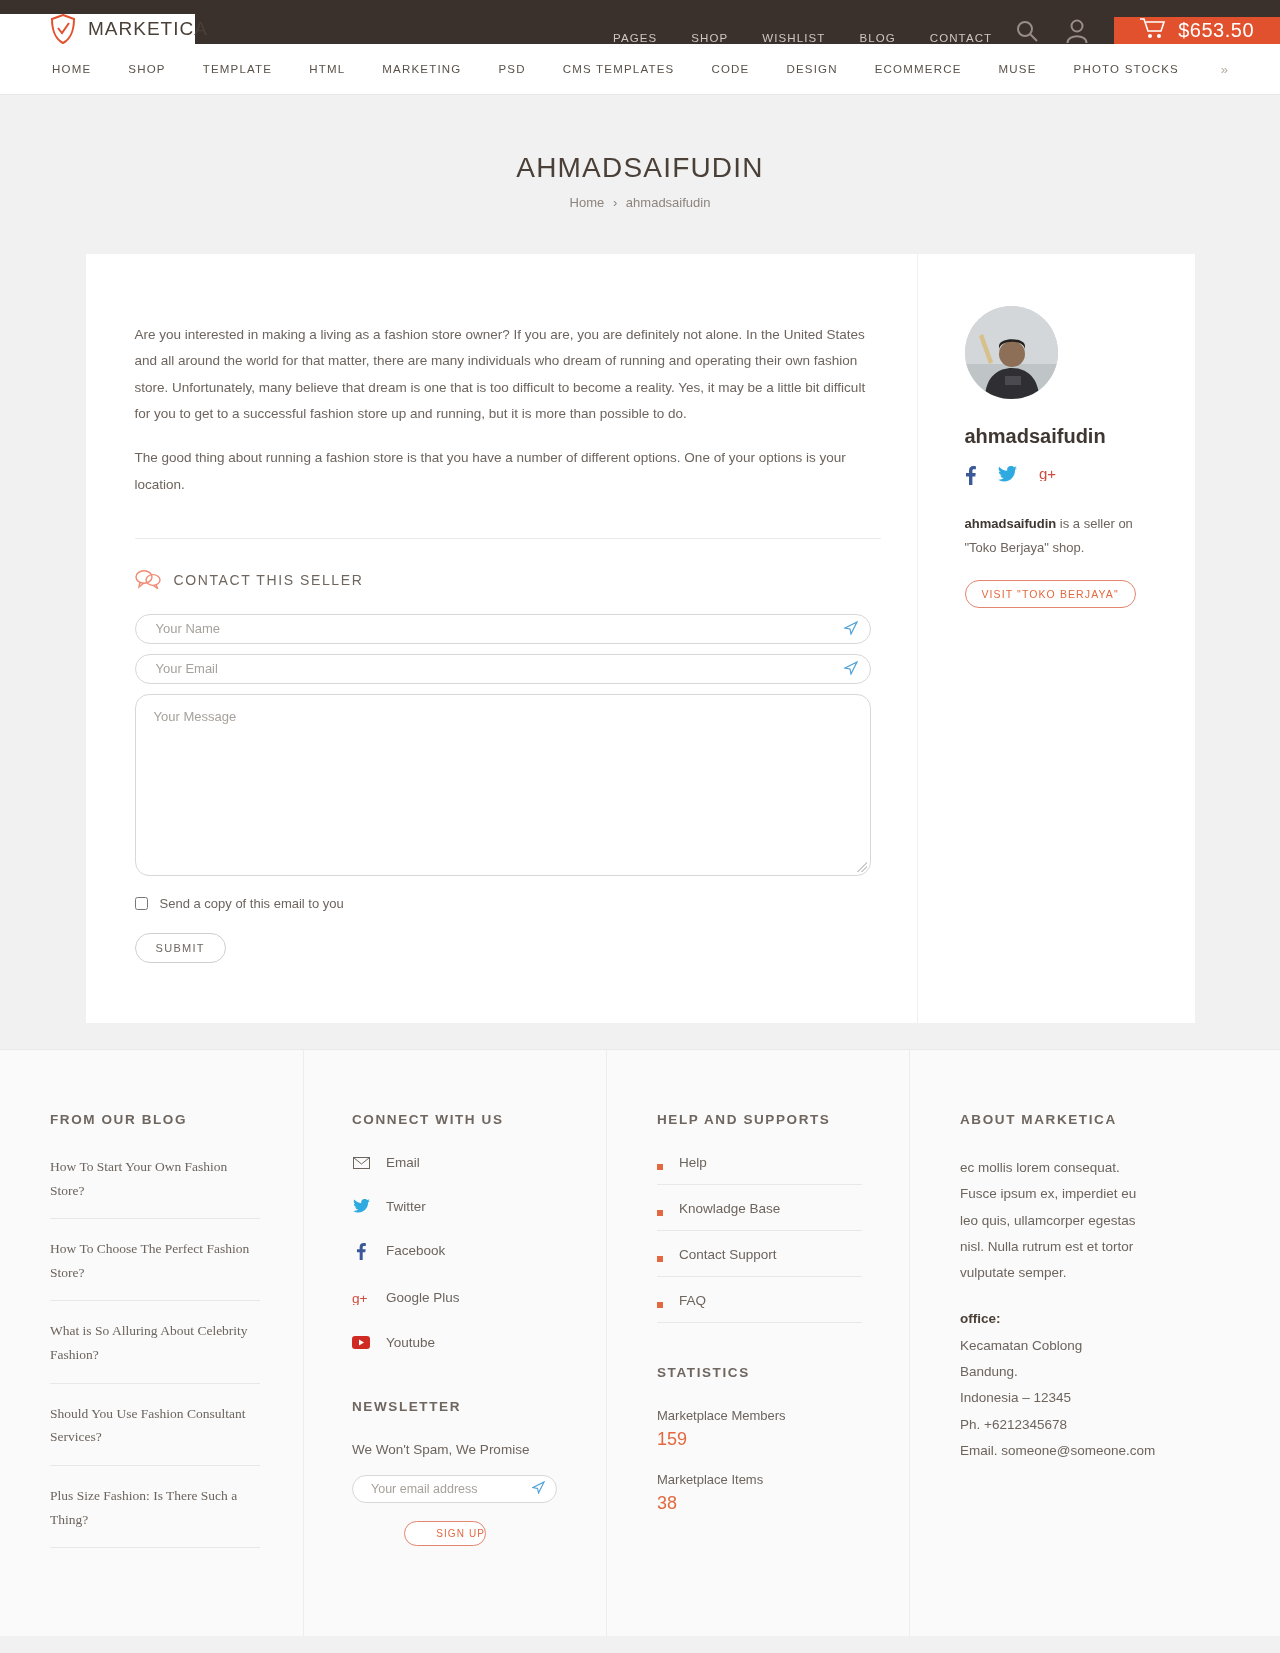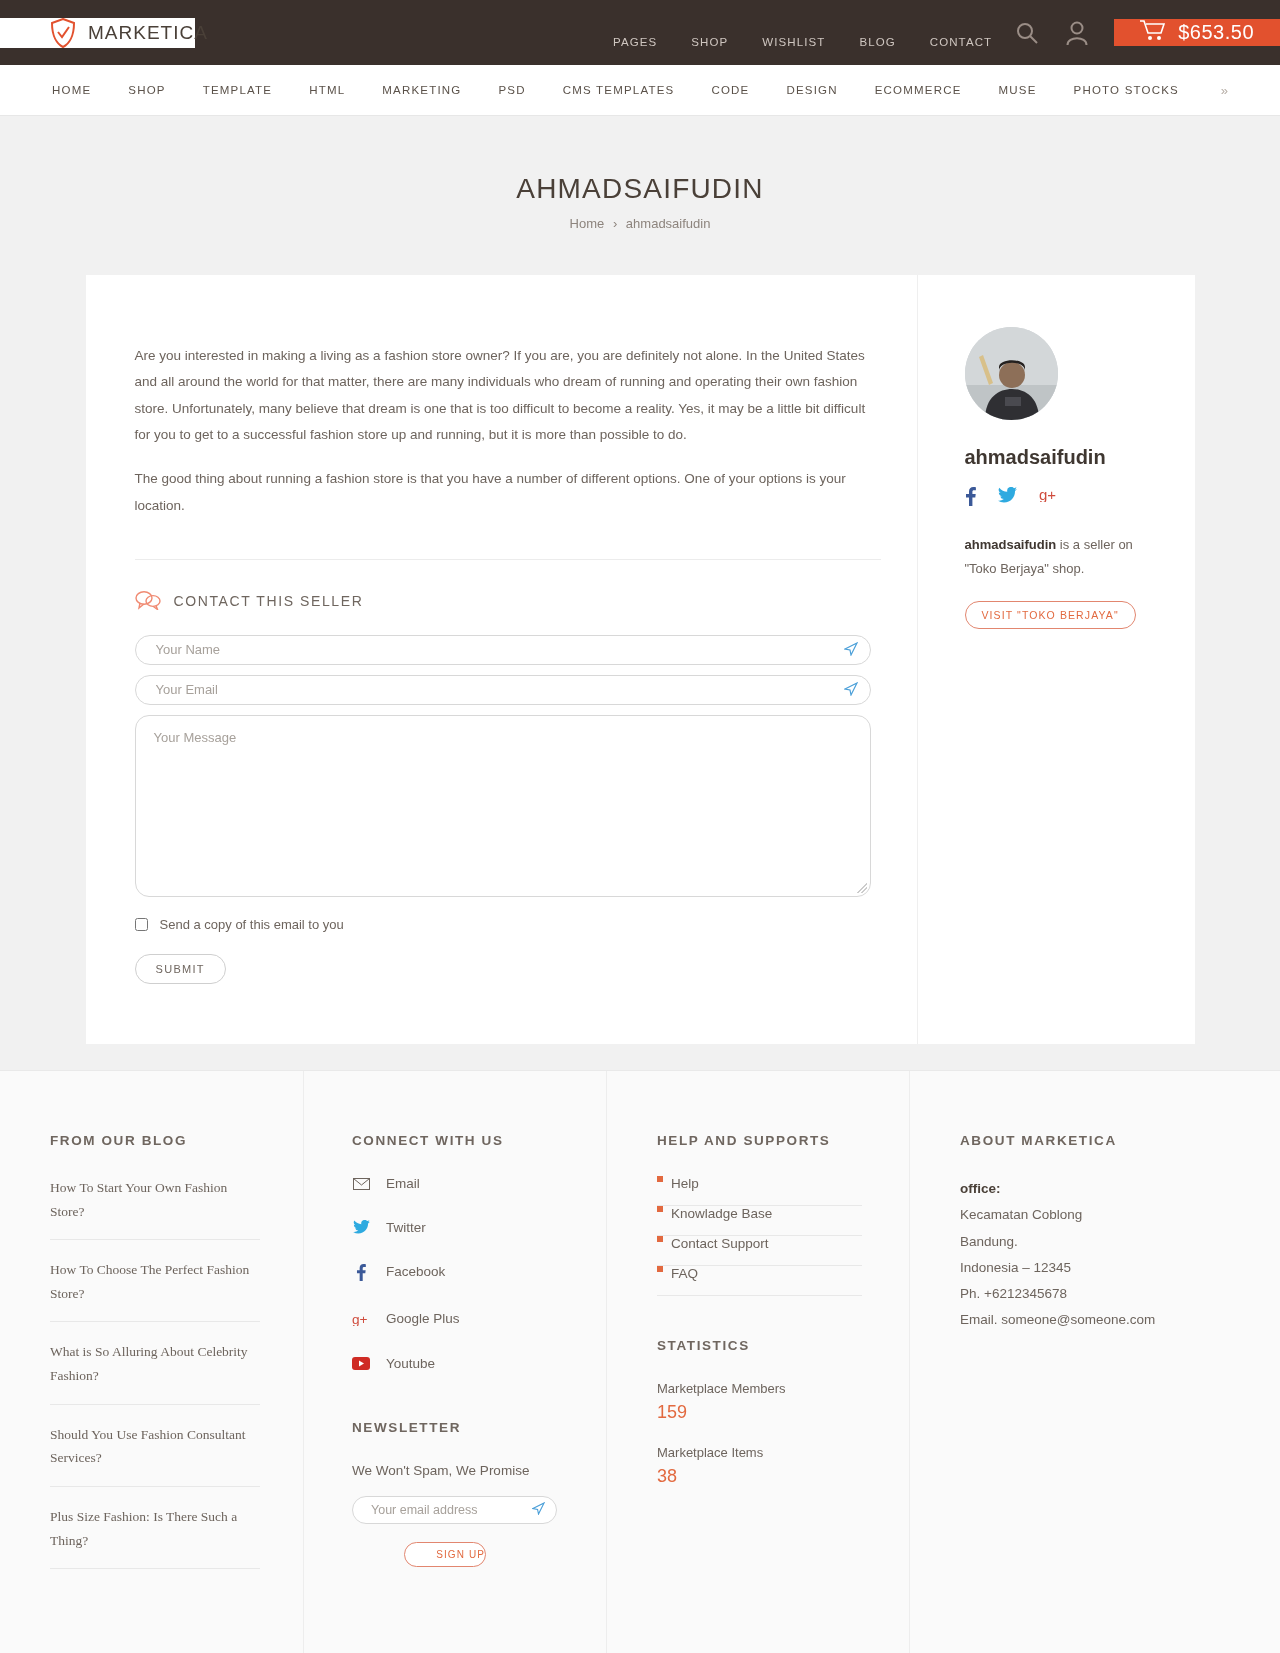--- a/index.html
+++ b/index.html
@@ -8,21 +8,21 @@
     width:1280px;
     font-family:"Liberation Sans", sans-serif;
     background:#f1f1f1;
     color:#666;
     font-size:14px;
     -webkit-font-smoothing:antialiased;
   }
   .page { width:1280px; margin:0 auto; background:#f1f1f1; position:relative; }
 
   
-  .topbar { height:65px; background:#3a302c; display:flex; align-items:center; }
+  .topbar { height:44px; background:#3a302c; display:flex; align-items:flex-end; }
   .logo-box {
     width:195px; background:#fff; display:flex; align-items:center;
     padding-left:50px; gap:12px;
   }
   .logo-mark { width:26px; height:30px; position:relative; }
   .logo-mark svg { display:block; }
   .logo-text {
     font-size:19px; letter-spacing:1px; color:#4a4038; font-weight:400;
   }
   .top-nav { flex:1; display:flex; align-items:center; justify-content:flex-end; gap:34px; padding-right:22px;margin-top:18px; }
@@ -168,21 +168,21 @@
   }
   .news-field input::placeholder { color:#a7a19b; }
   .news-field .pin { position:absolute; right:11px; top:5px; color:#4a9fd8; font-size:12px; }
   .signup {
     display:block; width:82px; margin-left:52px; text-align:right;
     border:1px solid #e2866f; color:#e2693f; background:#fff; border-radius:14px;
     padding:6px 0; font-size:10px; letter-spacing:1.1px; text-decoration:none;
   }
 
   .help-list { list-style:none; margin:0; padding:0; width:205px; }
-  .help-list li { border-bottom:1px solid #e8e8e8; padding:0 0 14px; display:flex; gap:8px; align-items:flex-start;}
+  .help-list li { border-bottom:1px solid #e8e8e8; padding:0 0 14px; margin-bottom:16px; display:flex; gap:16px; align-items:flex-end;}
   .help-list .bullet { width:6px; height:6px; background:#e2693f; display:inline-block; }
   .help-list a { color:#6d645d; text-decoration:none; font-size:13.5px; }
 
   .stats-title { margin-top:42px !important; }
   .stat-label { font-size:13px; color:#6d645d; margin:0 0 6px; }
   .stat-value { font-size:18px; color:#e2693f; margin:0 0 22px; }
 
   .about-text { font-size:13.5px; line-height:1.95; color:#6d645d; margin:0 0 20px; width:190px; }
   .about-office { font-size:13.5px; line-height:1.95; color:#6d645d; }
   .about-office b { color:#4a4038; }
@@ -457,20 +457,21 @@
 
       <h3 class="stats-title">STATISTICS</h3>
       <p class="stat-label">Marketplace Members</p>
       <p class="stat-value">159</p>
       <p class="stat-label">Marketplace Items</p>
       <p class="stat-value">38</p>
     </div>
 
     <div class="fcol c4">
       <h3>ABOUT MARKETICA</h3>
+      <p class="about-text">ec mollis lorem consequat. Fusce ipsum ex, imperdiet eu leo quis, ullamcorper egestas nisl. Nulla rutrum est et tortor vulputate semper.</p>
       <div class="about-office">
         <b>office:</b>
         <div style="white-space:pre-line">Kecamatan Coblong
 Bandung.
 Indonesia – 12345
 Ph. +6212345678
 Email. someone@someone.com</div>
       </div>
     </div>
   </div>

